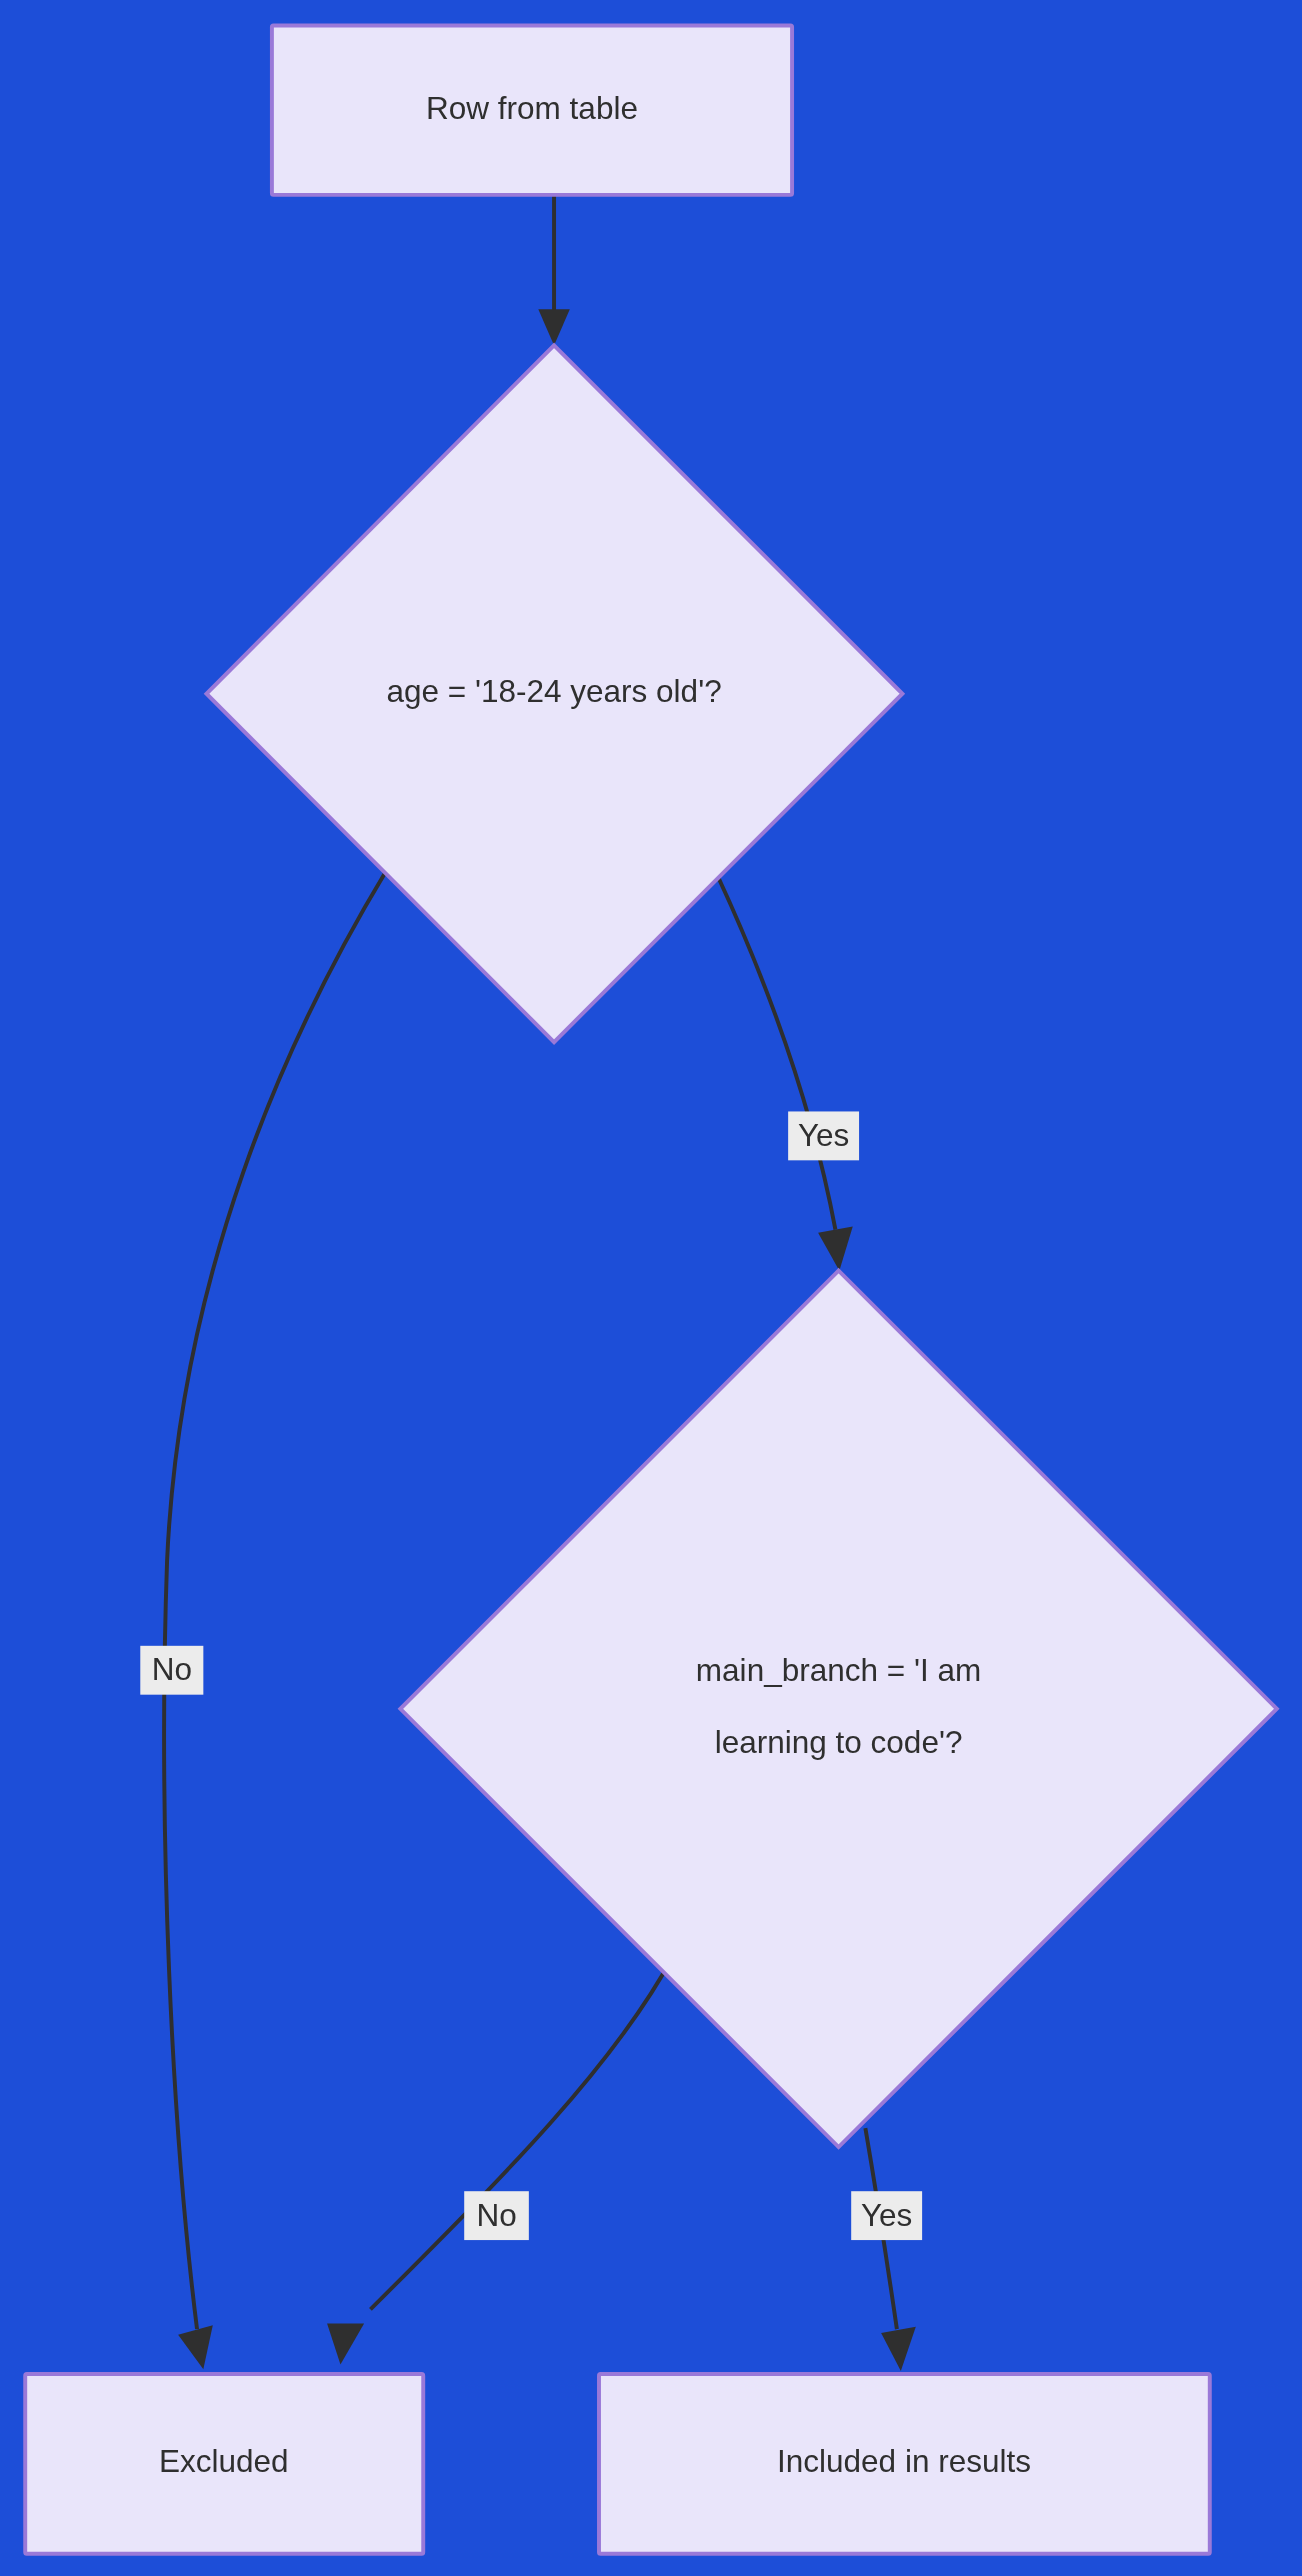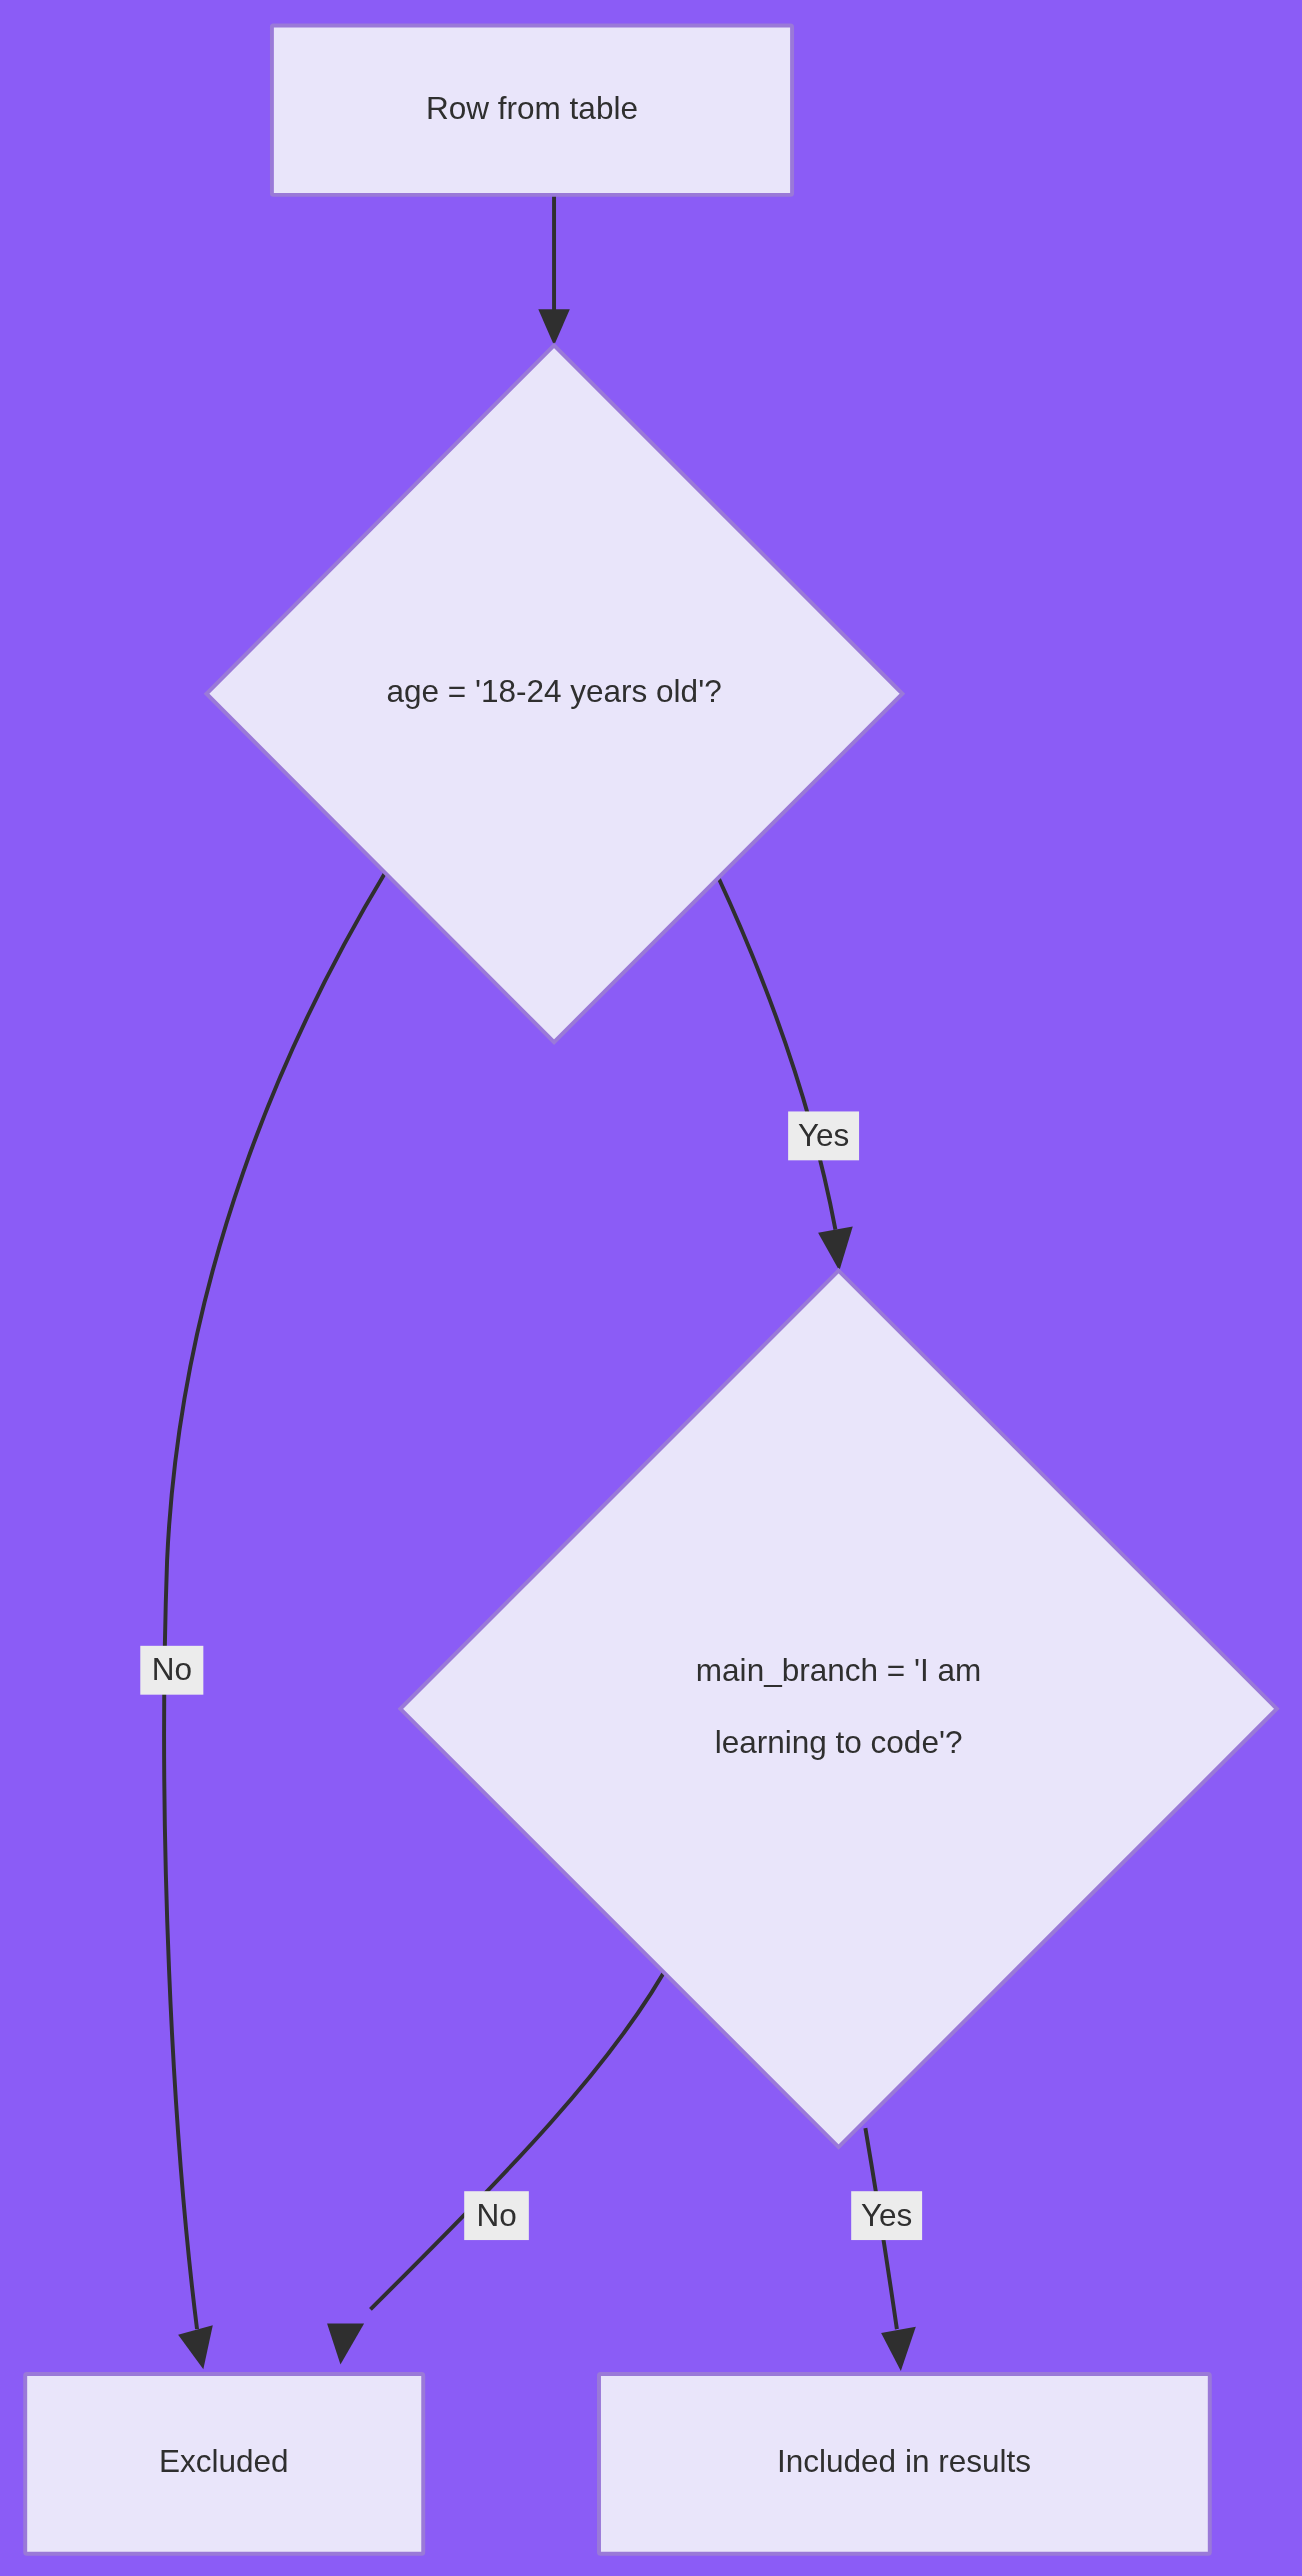--- a/index.html
+++ b/index.html
@@ -10,21 +10,21 @@
   body {
     width: 1302px;
     height: 2576px;
     font-family: "Liberation Sans", sans-serif;
     overflow: hidden;
   }
   #diagram-root {
     position: relative;
     width: 1302px;
     height: 2576px;
-    background: #8b5cf6;
+    background: #1d4ed8;
   }
   svg#flow-svg {
     position: absolute;
     top: 0;
     left: 0;
     width: 1302px;
     height: 2576px;
     display: block;
   }
   .node-shape {

